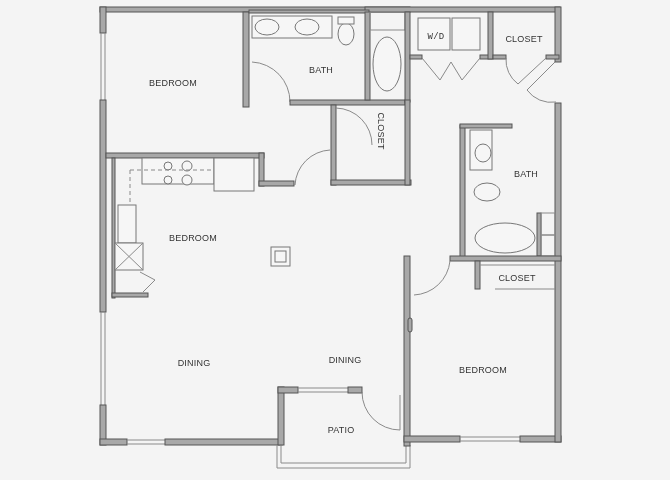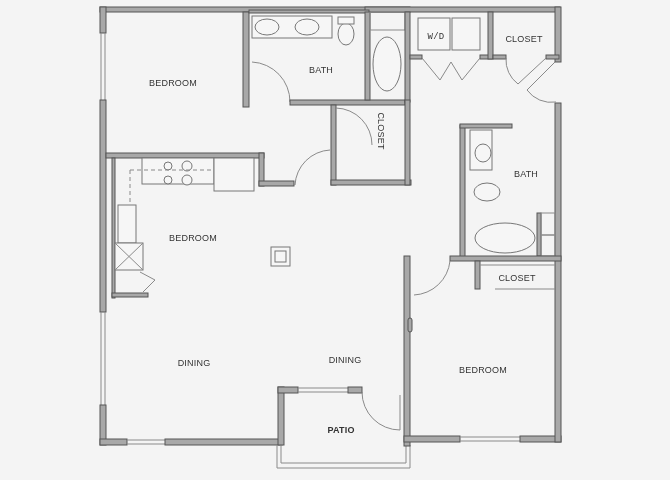--- a/index.html
+++ b/index.html
@@ -133,13 +133,13 @@
 <div class="lbl" style="left:321px;top:70px;">BATH</div>
 <div class="lbl vert" style="left:381px;top:131px;">CLOSET</div>
 <div class="lbl" style="left:436px;top:37px;font-family:Liberation Mono, monospace;">W/D</div>
 <div class="lbl" style="left:524px;top:39px;">CLOSET</div>
 <div class="lbl" style="left:526px;top:174px;">BATH</div>
 <div class="lbl" style="left:193px;top:238px;">BEDROOM</div>
 <div class="lbl" style="left:517px;top:278px;">CLOSET</div>
 <div class="lbl" style="left:345px;top:320px;margin-top:40px;">DINING</div>
 <div class="lbl" style="left:194px;top:363px;">DINING</div>
 <div class="lbl" style="left:483px;top:370px;">BEDROOM</div>
-<div class="lbl" style="left:341px;top:430px;font-weight:bold;">PATIO</div>
+<div class="lbl" style="left:341px;top:430px;">PATIO</div>
 
 </body></html>

